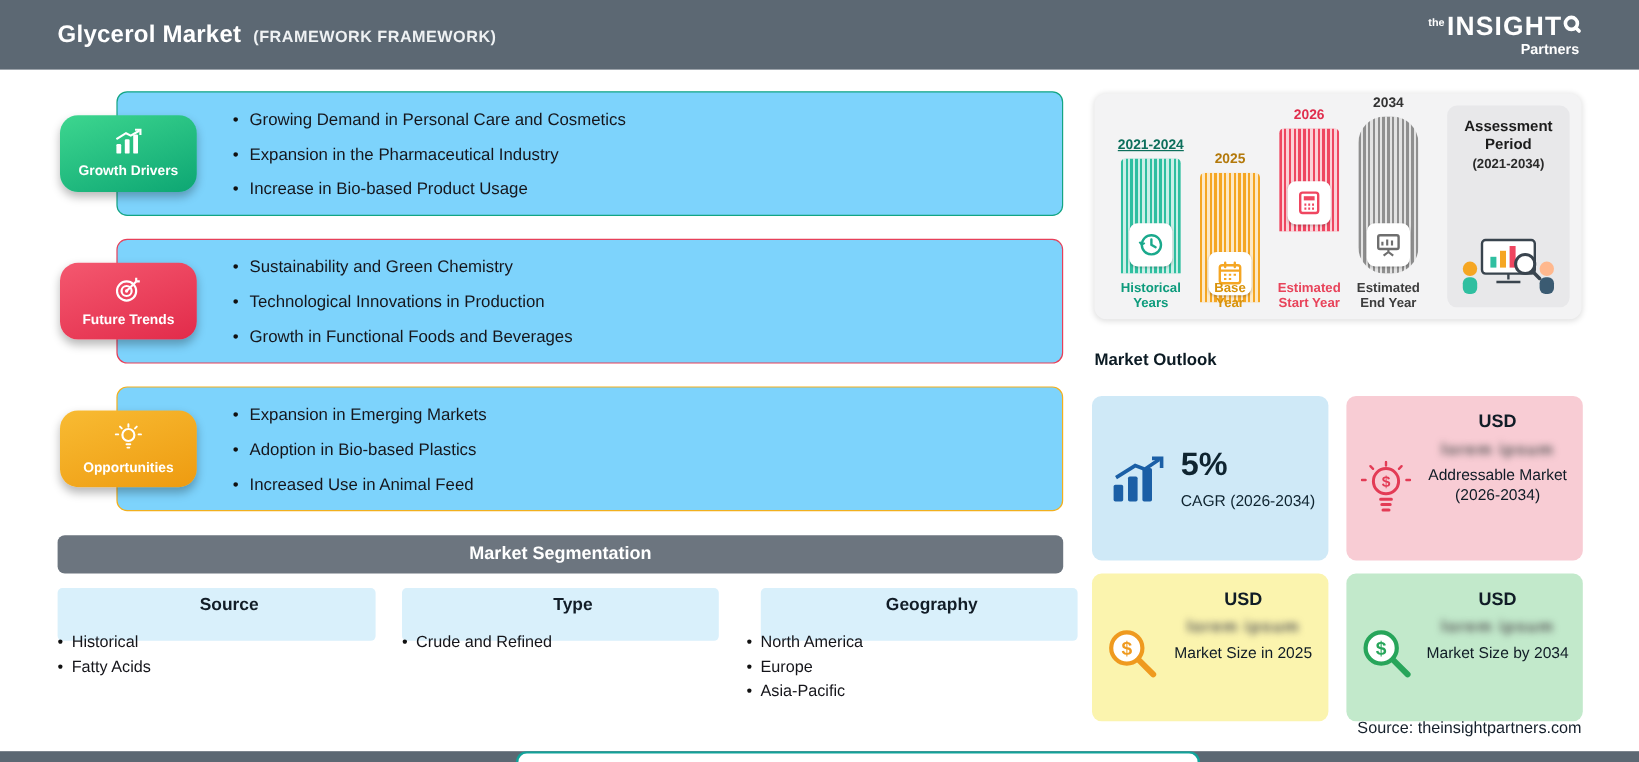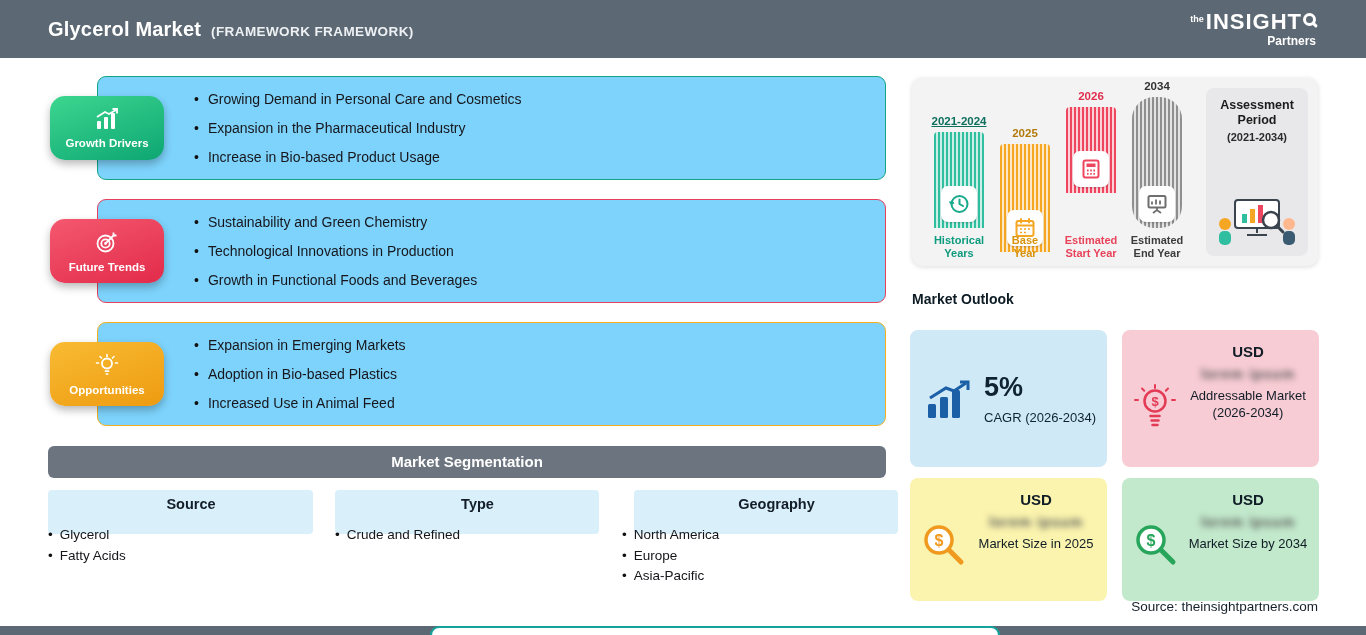--- a/index.html
+++ b/index.html
@@ -182,21 +182,21 @@
       </svg>
     </span>
     <span class="badge-label">Opportunities</span>
   </div>
 
   <div class="segbar">Market Segmentation</div>
   <div class="seghead h1">Source</div>
   <div class="seghead h2">Type</div>
   <div class="seghead h3">Geography</div>
   <ul class="seglist g1">
-    <li>Glycerol</li>
+    <li>Historical</li>
     <li>Fatty Acids</li>
   </ul>
   <ul class="seglist g2">
     <li>Crude and Refined</li>
   </ul>
   <ul class="seglist g3">
     <li>North America</li>
     <li>Europe</li>
     <li>Asia-Pacific</li>
   </ul>

